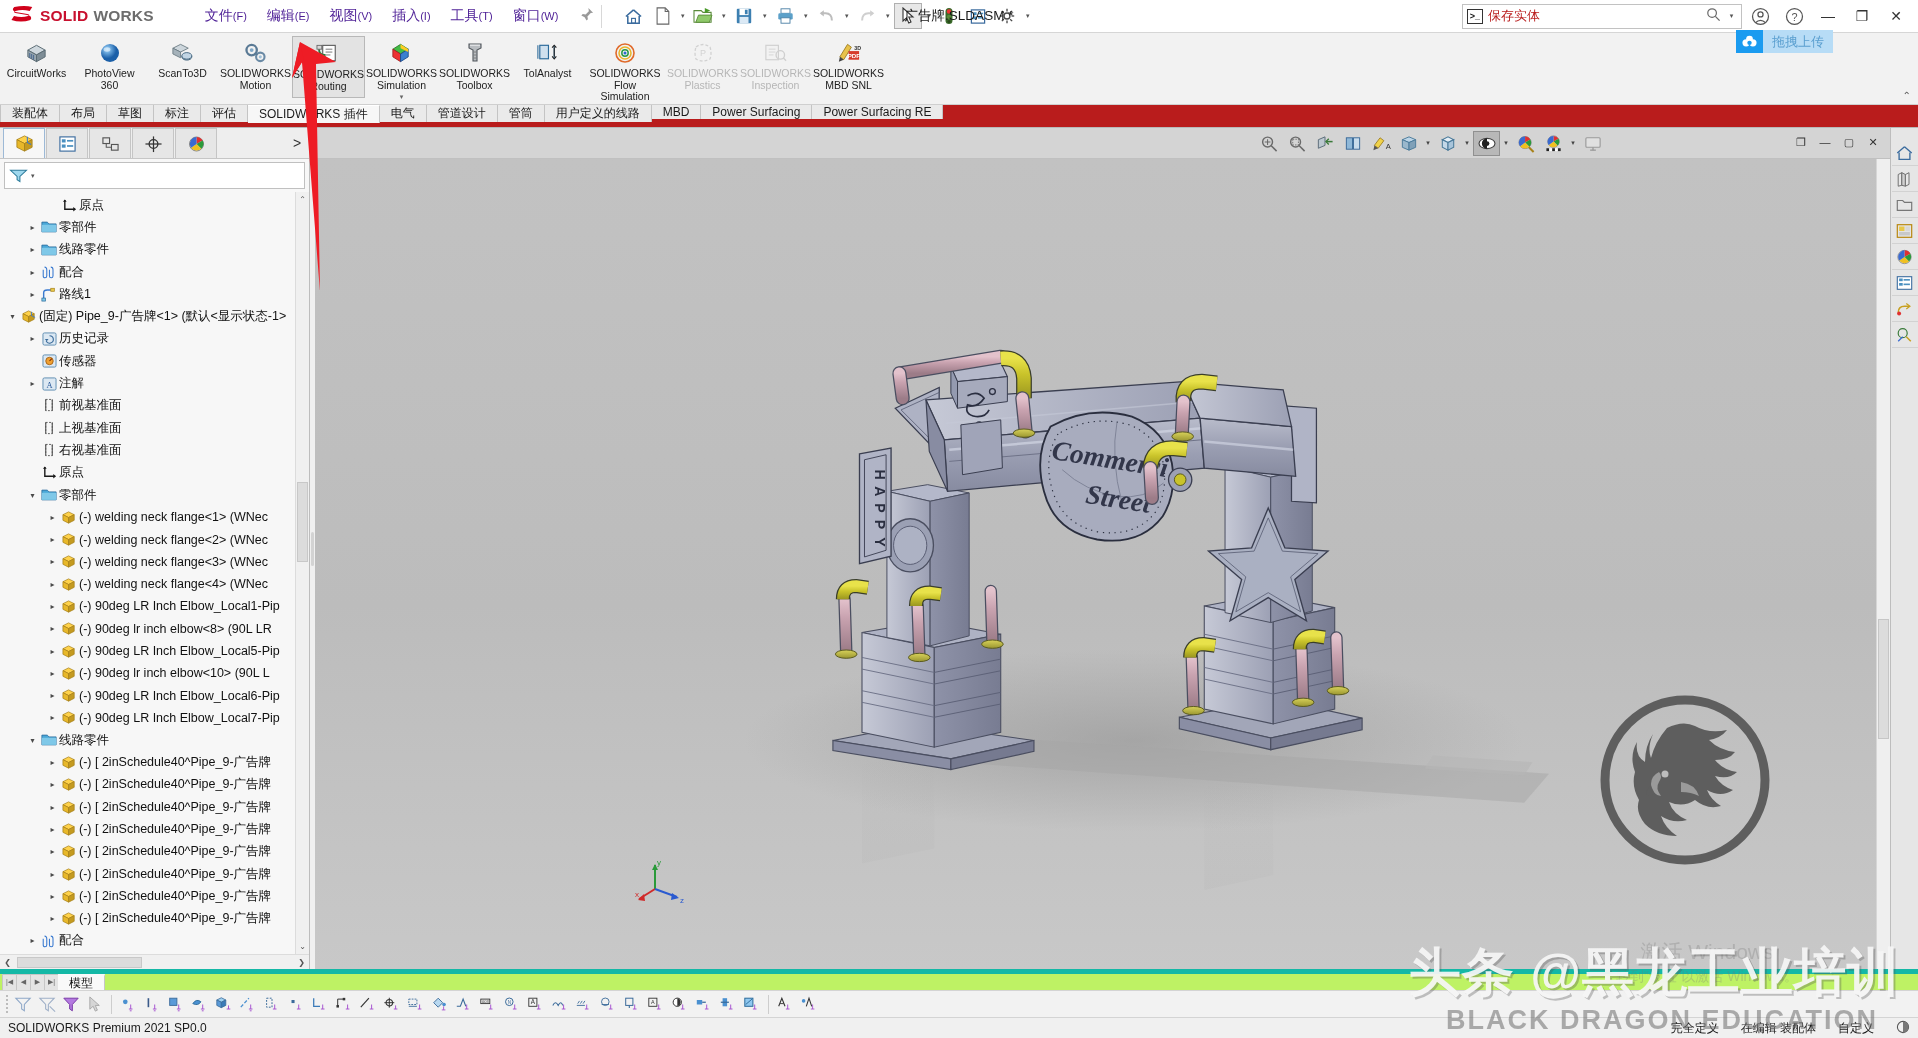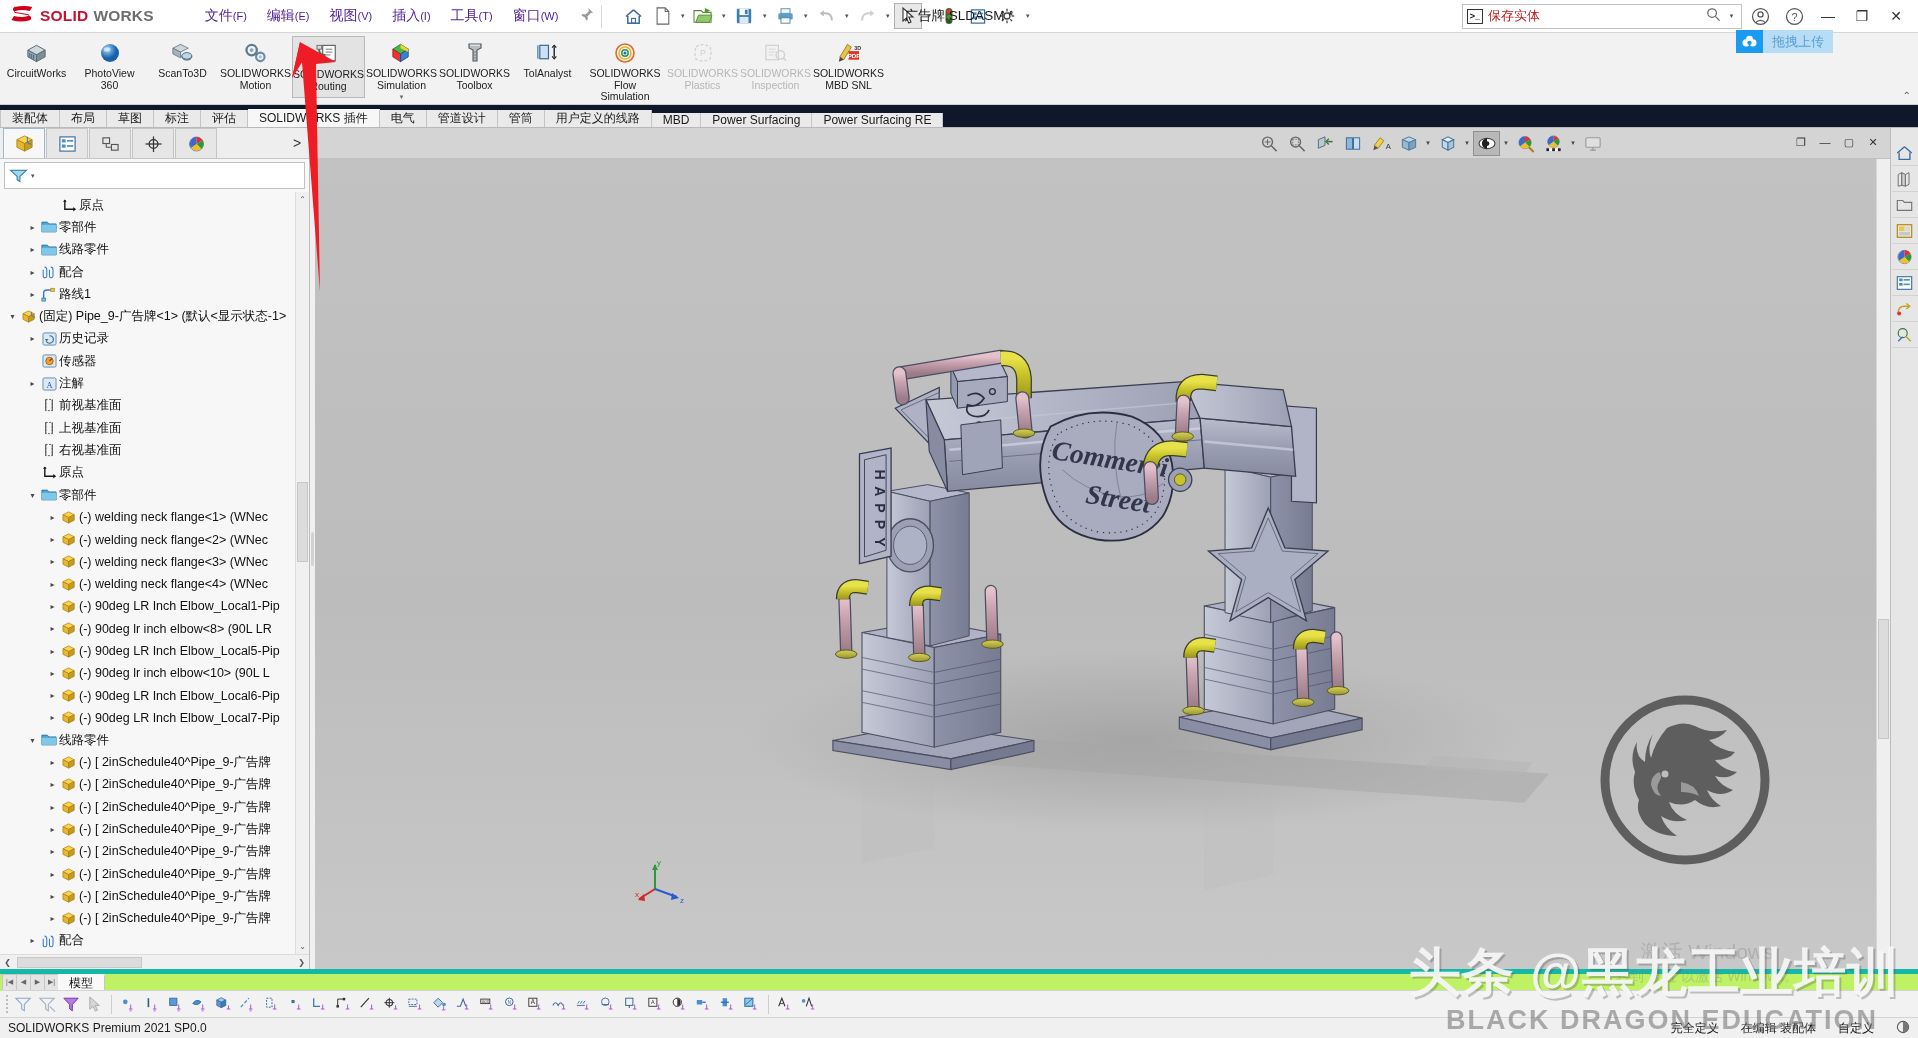--- a/index.html
+++ b/index.html
@@ -56,22 +56,22 @@
   .addin.active { background: #e3e3e3; border: 1px solid #b8b8b8; }
   .addin.wide { width: 82px; }
   .addin .ai-ico { height: 26px; display: flex; align-items: center; justify-content: center; }
   .addin .ai-lb { font-size: 10.5px; color: #222; text-align: center; line-height: 11.5px;
     margin-top: 2px; white-space: pre-line; }
   .addin.dis .ai-lb { color: #b6b6b6; }
   .addin .drop { font-size: 7px; color: #666; margin-top: 2px; }
   .ribbon-collapse { position: absolute; right: 7px; bottom: 3px; font-size: 10px; color: #555; }
 
   
-  .cmdtabs { height: 23px; background: #0f172a; border-bottom: 1px solid #b9b9b9;
-    display: flex; align-items: flex-end; flex: 0 0 23px; }
+  .cmdtabs { height: 23px; background: #b91c1c; border-bottom: 1px solid #b9b9b9;
+    display: flex; align-items: flex-start; flex: 0 0 23px; }
   .ctab { font-size: 12px; color: #1a1a1a; padding: 0 11px; display: flex; align-items: center;
     border-right: 1px solid #c4c4c4; background: #eaeaea; white-space: nowrap; }
   .ctab:first-child { border-left: 1px solid #c4c4c4; }
   .ctab.active { background: #f7f7f7; border-top: 1px solid #fff; }
 
   
   .body { flex: 1; display: flex; position: relative; min-height: 0; }
 
   
   .fm { width: 310px; background: #f7f7f7; display: flex; flex-direction: column;

